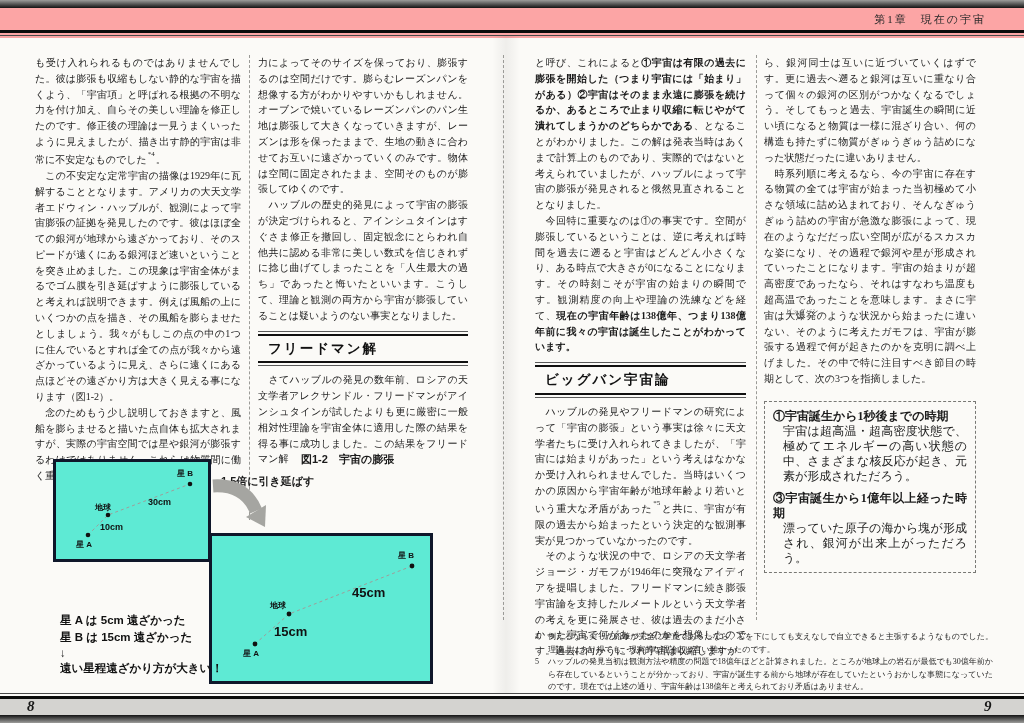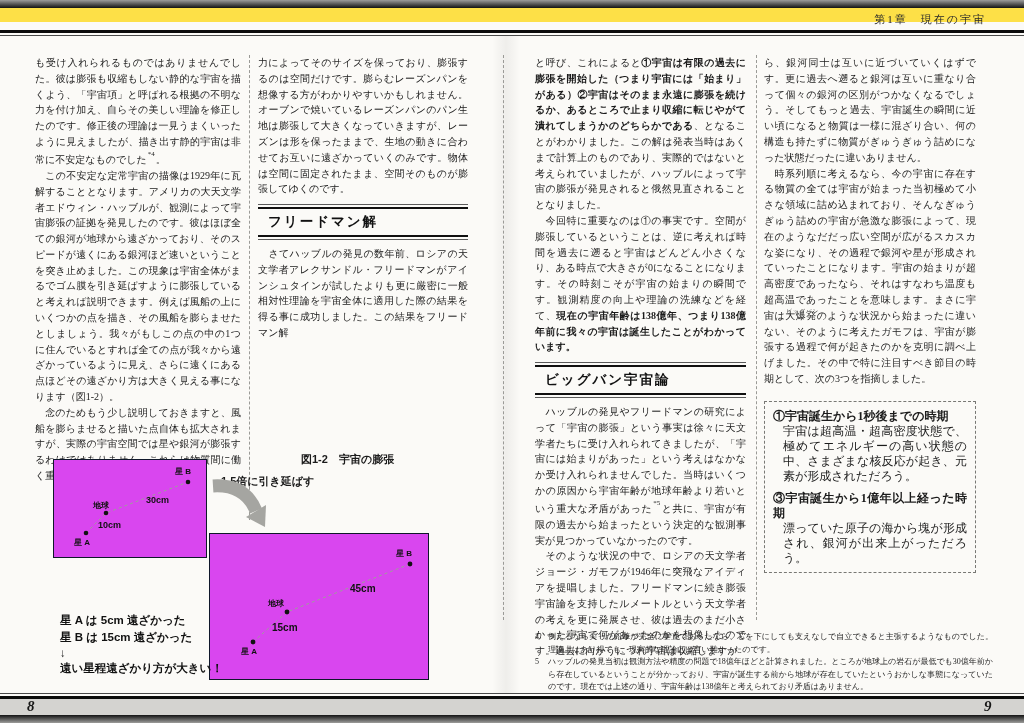--- a/index.html
+++ b/index.html
@@ -1,21 +1,21 @@
 <!DOCTYPE html>
 <html lang="ja"><head>
 <meta charset="utf-8">
 <style>
   html,body{margin:0;padding:0;}
   .sheet{position:relative;width:1024px;height:723px;background:#fbfaf7;overflow:hidden;
          font-family:"Liberation Serif","DejaVu Serif",serif;color:#1b1b1b;}
   
   .top-edge{position:absolute;top:0;left:0;right:0;height:8px;
             background:linear-gradient(to bottom,#9d9d9b,#131313);}
-  .header-strip{position:absolute;top:8px;left:0;right:0;height:14px;background:#fde047;}
+  .header-strip{position:absolute;top:8px;left:0;right:0;height:30px;background:#fca5a5;}
   .chapter-header{position:absolute;top:4px;right:38px;font-size:11px;letter-spacing:2px;color:#2a2a2a;}
   .top-rule-thick{position:absolute;top:30px;left:0;right:0;height:3px;background:#0b0b0b;}
   .top-rule-thin{position:absolute;top:35px;left:0;right:0;height:1px;background:#4a4a4a;}
   .bottom-rule-thin{position:absolute;top:693px;left:0;right:0;height:1px;background:#4a4a4a;}
   .bottom-rule-thick{position:absolute;top:696px;left:0;right:0;height:3px;background:#0b0b0b;}
   .footer-strip{position:absolute;top:699px;left:0;right:0;height:16px;background:#d4d3d0;}
   .bottom-edge{position:absolute;top:715px;left:0;right:0;height:8px;
                background:linear-gradient(to bottom,#131313,#9d9d9b);}
   .pagenum{position:absolute;top:698px;font-style:italic;font-weight:bold;font-size:15px;color:#161616;}
   .pagenum.left{left:27px;}
@@ -48,28 +48,28 @@
   .tl-box{margin-top:14px;border:1px dashed #787874;padding:7px 8px 6px 8px;}
   .tl-item{margin-bottom:7px;}
   .tl-item:last-child{margin-bottom:0;}
   .tl-title{font-weight:bold;font-size:12px;line-height:15px;}
   .tl-body{padding-left:10px;font-size:12px;line-height:15px;text-align:justify;}
   
   .fig-caption{position:absolute;left:301px;top:452px;
                font-family:"Liberation Sans","DejaVu Sans",sans-serif;font-weight:bold;font-size:11px;}
   .fig-arrow-label{position:absolute;left:221px;top:474px;
                font-family:"Liberation Sans","DejaVu Sans",sans-serif;font-weight:bold;font-size:11px;}
-  .fig-box{position:absolute;background:#d946ef;border:1px solid #0f172a;}
+  .fig-box{position:absolute;background:#5eead4;border:3px solid #0f172a;}
   .fig-box1{left:53px;top:459px;width:152px;height:97px;}
   .fig-box2{left:209px;top:533px;width:218px;height:145px;}
   .fig-box svg{position:absolute;left:0;top:0;}
   .flab{position:absolute;font-family:"Liberation Sans","DejaVu Sans",sans-serif;font-weight:bold;color:#111;}
   .flab.sm{font-size:8px;}
   .flab.dist1{font-size:9px;}
-  .flab.dist2{font-size:10px;}
+  .flab.dist2{font-size:13px;}
   .fig-arrow{position:absolute;left:205px;top:477px;}
   .fig-note{position:absolute;left:60px;top:612px;width:215px;text-align:left;
             font-family:"Liberation Sans","DejaVu Sans",sans-serif;font-weight:bold;
             font-size:11.5px;line-height:17px;color:#111;}
   .fig-note .dn{line-height:14px;}
   
   .footnotes{position:absolute;left:535px;top:631px;width:458px;font-size:8px;line-height:12.5px;color:#222;}
   .fn{display:flex;}
   .fn-num{flex:none;width:13px;}
   .fn-text{flex:1;text-align:justify;}
@@ -92,20 +92,21 @@
   <div class="divider div-r"></div>
 
   <div class="col p8c1">
     <p><span>も受け入れられるものではありませんでした。彼は膨張も収縮もしない静的な宇宙を描くよう、「宇宙項」と呼ばれる根拠の不明な力を付け加え、自らその美しい理論を修正したのです。修正後の理論は一見うまくいったように見えましたが、描き出す静的宇宙は非常に不安定なものでした</span><sup class="fnref">*4</sup><span>。</span></p>
     <p>　この不安定な定常宇宙の描像は1929年に瓦解することとなります。アメリカの大天文学者エドウィン・ハッブルが、観測によって宇宙膨張の証拠を発見したのです。彼はほぼ全ての銀河が地球から遠ざかっており、そのスピードが遠くにある銀河ほど速いということを突き止めました。この現象は宇宙全体がまるでゴム膜を引き延ばすように膨張していると考えれば説明できます。例えば風船の上にいくつかの点を描き、その風船を膨らませたとしましょう。我々がもしこの点の中の1つに住んでいるとすれば全ての点が我々から遠ざかっているように見え、さらに遠くにある点ほどその遠ざかり方は大きく見える事になります（図1-2）。</p>
     <p>　念のためもう少し説明しておきますと、風船を膨らませると描いた点自体も拡大されますが、実際の宇宙空間では星や銀河が膨張するわけではありません。これらは物質間に働く重</p>
   </div>
 
   <div class="col p8c2">
     <p>力によってそのサイズを保っており、膨張するのは空間だけです。膨らむレーズンパンを想像する方がわかりやすいかもしれません。オーブンで焼いているレーズンパンのパン生地は膨張して大きくなっていきますが、レーズンは形を保ったままで、生地の動きに合わせてお互いに遠ざかっていくのみです。物体は空間に固定されたまま、空間そのものが膨張してゆくのです。</p>
+    <p>　ハッブルの歴史的発見によって宇宙の膨張が決定づけられると、アインシュタインはすぐさま修正を撤回し、固定観念にとらわれ自他共に認める非常に美しい数式を信じきれずに捻じ曲げてしまったことを「人生最大の過ち」であったと悔いたといいます。こうして、理論と観測の両方から宇宙が膨張していることは疑いようのない事実となりました。</p>
     <div class="sec-head">
       <div class="rule-a"></div>
       <h2>フリードマン解</h2>
       <div class="rule-b"></div>
     </div>
     <p>　さてハッブルの発見の数年前、ロシアの天文学者アレクサンドル・フリードマンがアインシュタインが試したよりも更に厳密に一般相対性理論を宇宙全体に適用した際の結果を得る事に成功しました。この結果をフリードマン解</p>
   </div>
 
   <div class="fig-caption">図1-2　宇宙の膨張</div>
   <div class="fig-arrow-label">1.5倍に引き延ばす</div>

